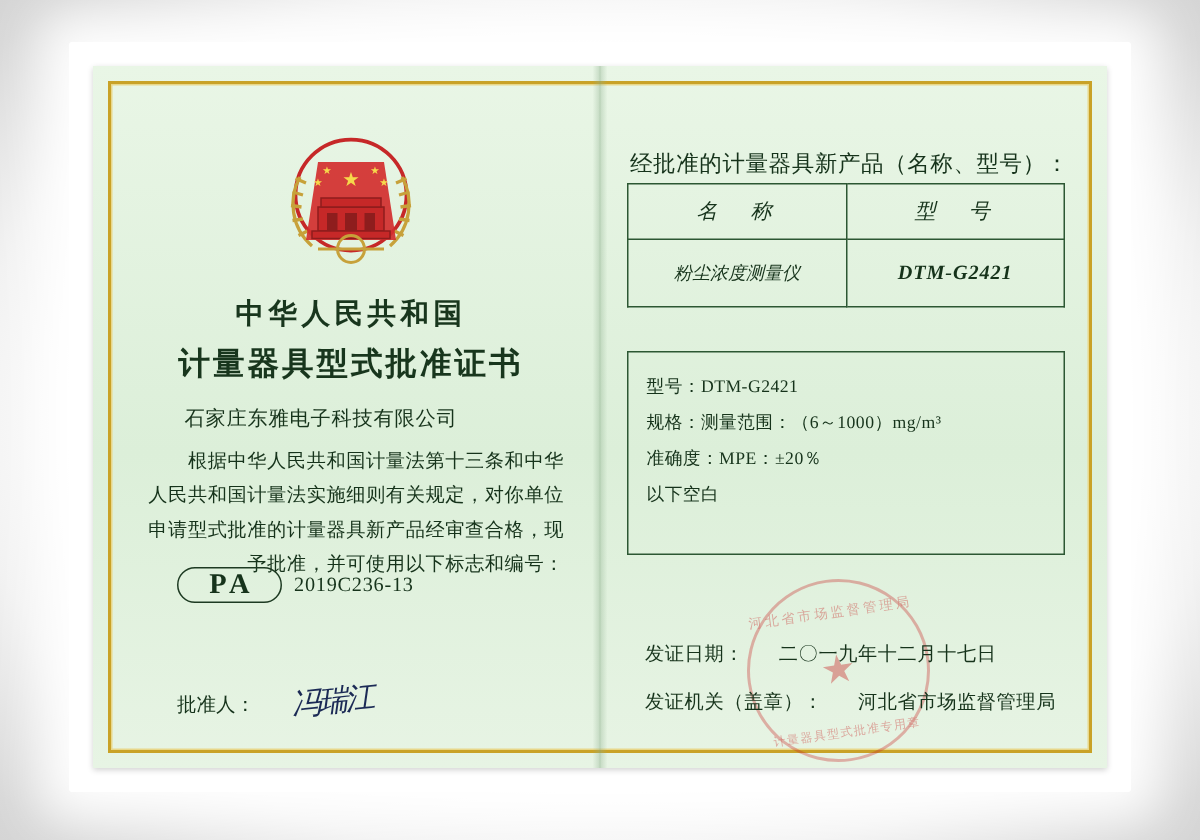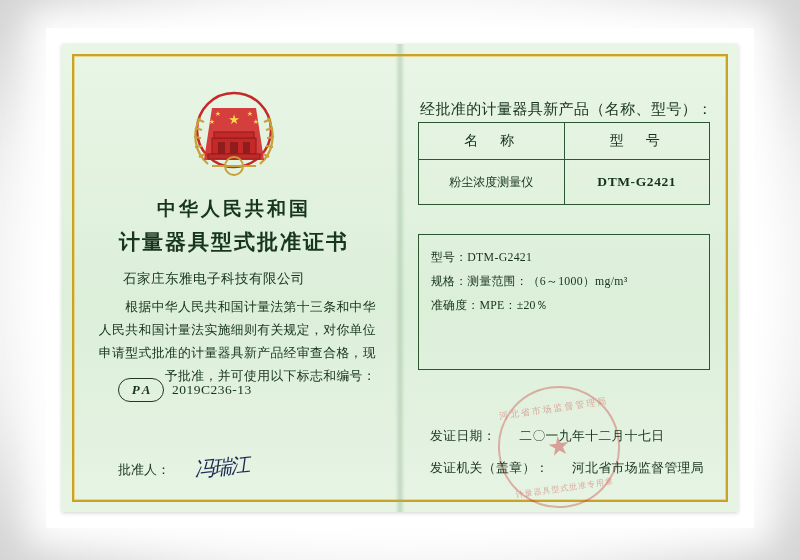--- a/index.html
+++ b/index.html
@@ -118,30 +118,29 @@
     position: absolute;
     left: 44px;
     top: 322px;
     display: flex;
     align-items: center;
   }
   .pa-mark {
     display: inline-flex;
     align-items: center;
     justify-content: center;
-    width: 46px;
+    width: 70px;
     height: 24px;
     border: 1.6px solid #1d3a22;
     border-radius: 12px / 12px;
-    font-size: 13px;
+    font-size: 19px;
     font-weight: bold;
     letter-spacing: 3px;
     padding-left: 3px;
     box-sizing: border-box;
-    font-style: italic;
   }
   .pa-num {
     margin-left: 8px;
     font-size: 13.5px;
     letter-spacing: 0.5px;
   }
   .approver-row {
     position: absolute;
     left: 44px;
     top: 398px;
@@ -173,20 +172,21 @@
     font-size: 15px;
     letter-spacing: 0.4px;
   }
   .prod-table {
     position: absolute;
     left: 12px; top: 66px;
     width: 292px;
     border: 1.4px solid #2c5733;
     border-collapse: collapse;
     table-layout: fixed;
+    font-style: italic;
   }
   .prod-table td, .prod-table th {
     border: 1px solid #2c5733;
     text-align: center;
     font-weight: normal;
     color: #16331b;
   }
   .prod-table th {
     height: 34px;
     font-size: 14px;
@@ -328,20 +328,21 @@
           <td>粉尘浓度测量仪</td>
           <td class="model">DTM-G2421</td>
         </tr>
       </tbody>
         </table>
 
       <div class="spec-box">
         <div>型号：DTM-G2421</div>
         <div>规格：测量范围：（6～1000）mg/m³</div>
         <div>准确度：MPE：±20％</div>
+        <div>以下空白</div>
       </div>
 
       <div class="seal">
         <div class="arc-top">河北省市场监督管理局</div>
         <div class="star">★</div>
         <div class="arc-bottom">计量器具型式批准专用章</div>
       </div>
 
       <div class="date-row">
         <span>发证日期：</span>

